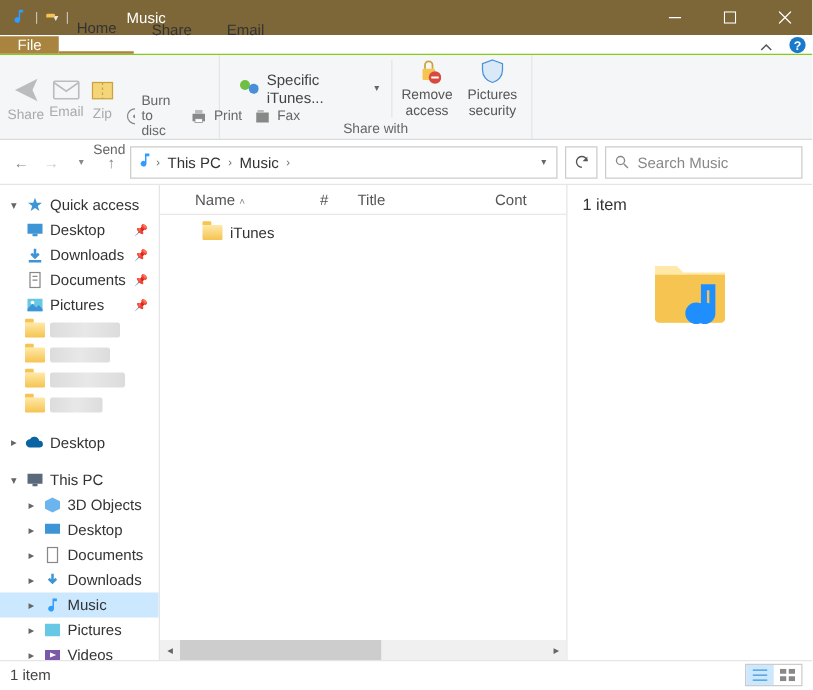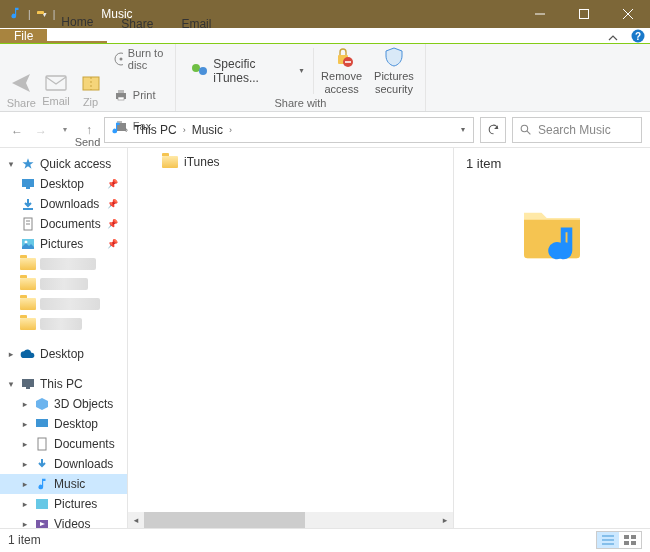--- a/index.html
+++ b/index.html
@@ -18,30 +18,30 @@
 .menubar .spacer { flex: 1; }
 .menubar .collapse { padding: 0 8px; display: flex; align-items: center; color: #555; }
 .menubar .help { width: 24px; display: flex; align-items: center; justify-content: center; }
 
 .ribbon { height: 68px; background: #f5f6f7; border-bottom: 1px solid #dadbdc; display: flex; }
 .ribbon-group { border-right: 1px solid #e5e5e5; display: flex; flex-direction: column; }
 .ribbon-items { flex: 1; display: flex; align-items: center; padding: 2px 6px; gap: 4px; }
 .ribbon-grouplabel { text-align: center; font-size: 11px; color: #666; padding-bottom: 2px; }
 .rbtn-big { display: flex; flex-direction: column; align-items: center; justify-content: center; width: 44px; gap: 2px; font-size: 11px; color: #555; text-align: center; line-height: 1.1; }
 .rbtn-big.disabled { color: #aaa; }
-.rbtn-stack { display: flex; flex-direction: column; gap: 15px; }
+.rbtn-stack { display: flex; flex-direction: row; gap: 1px; margin-top: 28px; }
 .rbtn-small { display: flex; align-items: center; gap: 5px; font-size: 11px; color: #666; padding: 1px 4px; }
 .rbtn-inline { display: flex; align-items: center; gap: 6px; font-size: 12px; color: #444; padding: 3px 6px; }
 
 .navbar { height: 36px; display: flex; align-items: center; padding: 4px 8px; gap: 6px; border-bottom: 1px solid #e5e5e5; }
 .nav-arrow { width: 18px; height: 18px; display: flex; align-items: center; justify-content: center; color: #888; }
 .addrbox { flex: 1; height: 26px; border: 1px solid #ccc; display: flex; align-items: center; padding: 0 4px; gap: 2px; }
 .addr-crumb { padding: 2px 4px; display: flex; align-items: center; gap: 4px; }
 .refresh-btn { width: 26px; height: 26px; border: 1px solid #ccc; display: flex; align-items: center; justify-content: center; color: #555; }
-.searchbox { width: 130px; height: 26px; border: 1px solid #ccc; display: flex; align-items: center; padding: 0 6px; gap: 6px; color: #888; }
+.searchbox { width: 158px; height: 26px; border: 1px solid #ccc; display: flex; align-items: center; padding: 0 6px; gap: 6px; color: #888; }
 
 .body-area { display: flex; height: 380px; }
 .navpane { width: 128px; border-right: 1px solid #e5e5e5; overflow: hidden; padding: 6px 0; }
 .tree-section { margin-bottom: 10px; }
 .tree-item { display: flex; align-items: center; gap: 4px; padding: 2px 4px 2px 6px; font-size: 12px; white-space: nowrap; }
 .tree-item.l1 { padding-left: 20px; }
 .tree-item.selected { background: #cce8ff; }
 .tree-caret { width: 10px; display: inline-flex; justify-content: center; color: #666; font-size: 9px; }
 .pin { margin-left: auto; color: #888; font-size: 9px; padding-right: 4px; }
 .tree-icon { width: 16px; height: 16px; display: inline-flex; align-items: center; justify-content: center; }
@@ -406,20 +406,27 @@
               <path fill="#fff" d="M5 5l5 2-5 2z"></path>
             </svg>
           </span>
           <span>Videos</span>
         </div>
 
     </div>
   </div>
 
   <div class="content">
+    <div class="colhdr">
+      <div style="width:20px;"></div>
+      <div style="width:100px;"><span>Name</span> <span style="font-size:8px;color:#888;">˄</span></div>
+      <div style="width:30px;">#</div>
+      <div style="width:110px;">Title</div>
+      <div style="flex:1;">Cont</div>
+    </div>
     <div class="file-list">
       <div class="file-row">
         <span style="width:20px;"></span>
         <span class="tree-icon">
             <span class="icon-folder-sm"></span>
           </span>
         <span>iTunes</span>
       </div>
     </div>
     <div class="hscroll">

